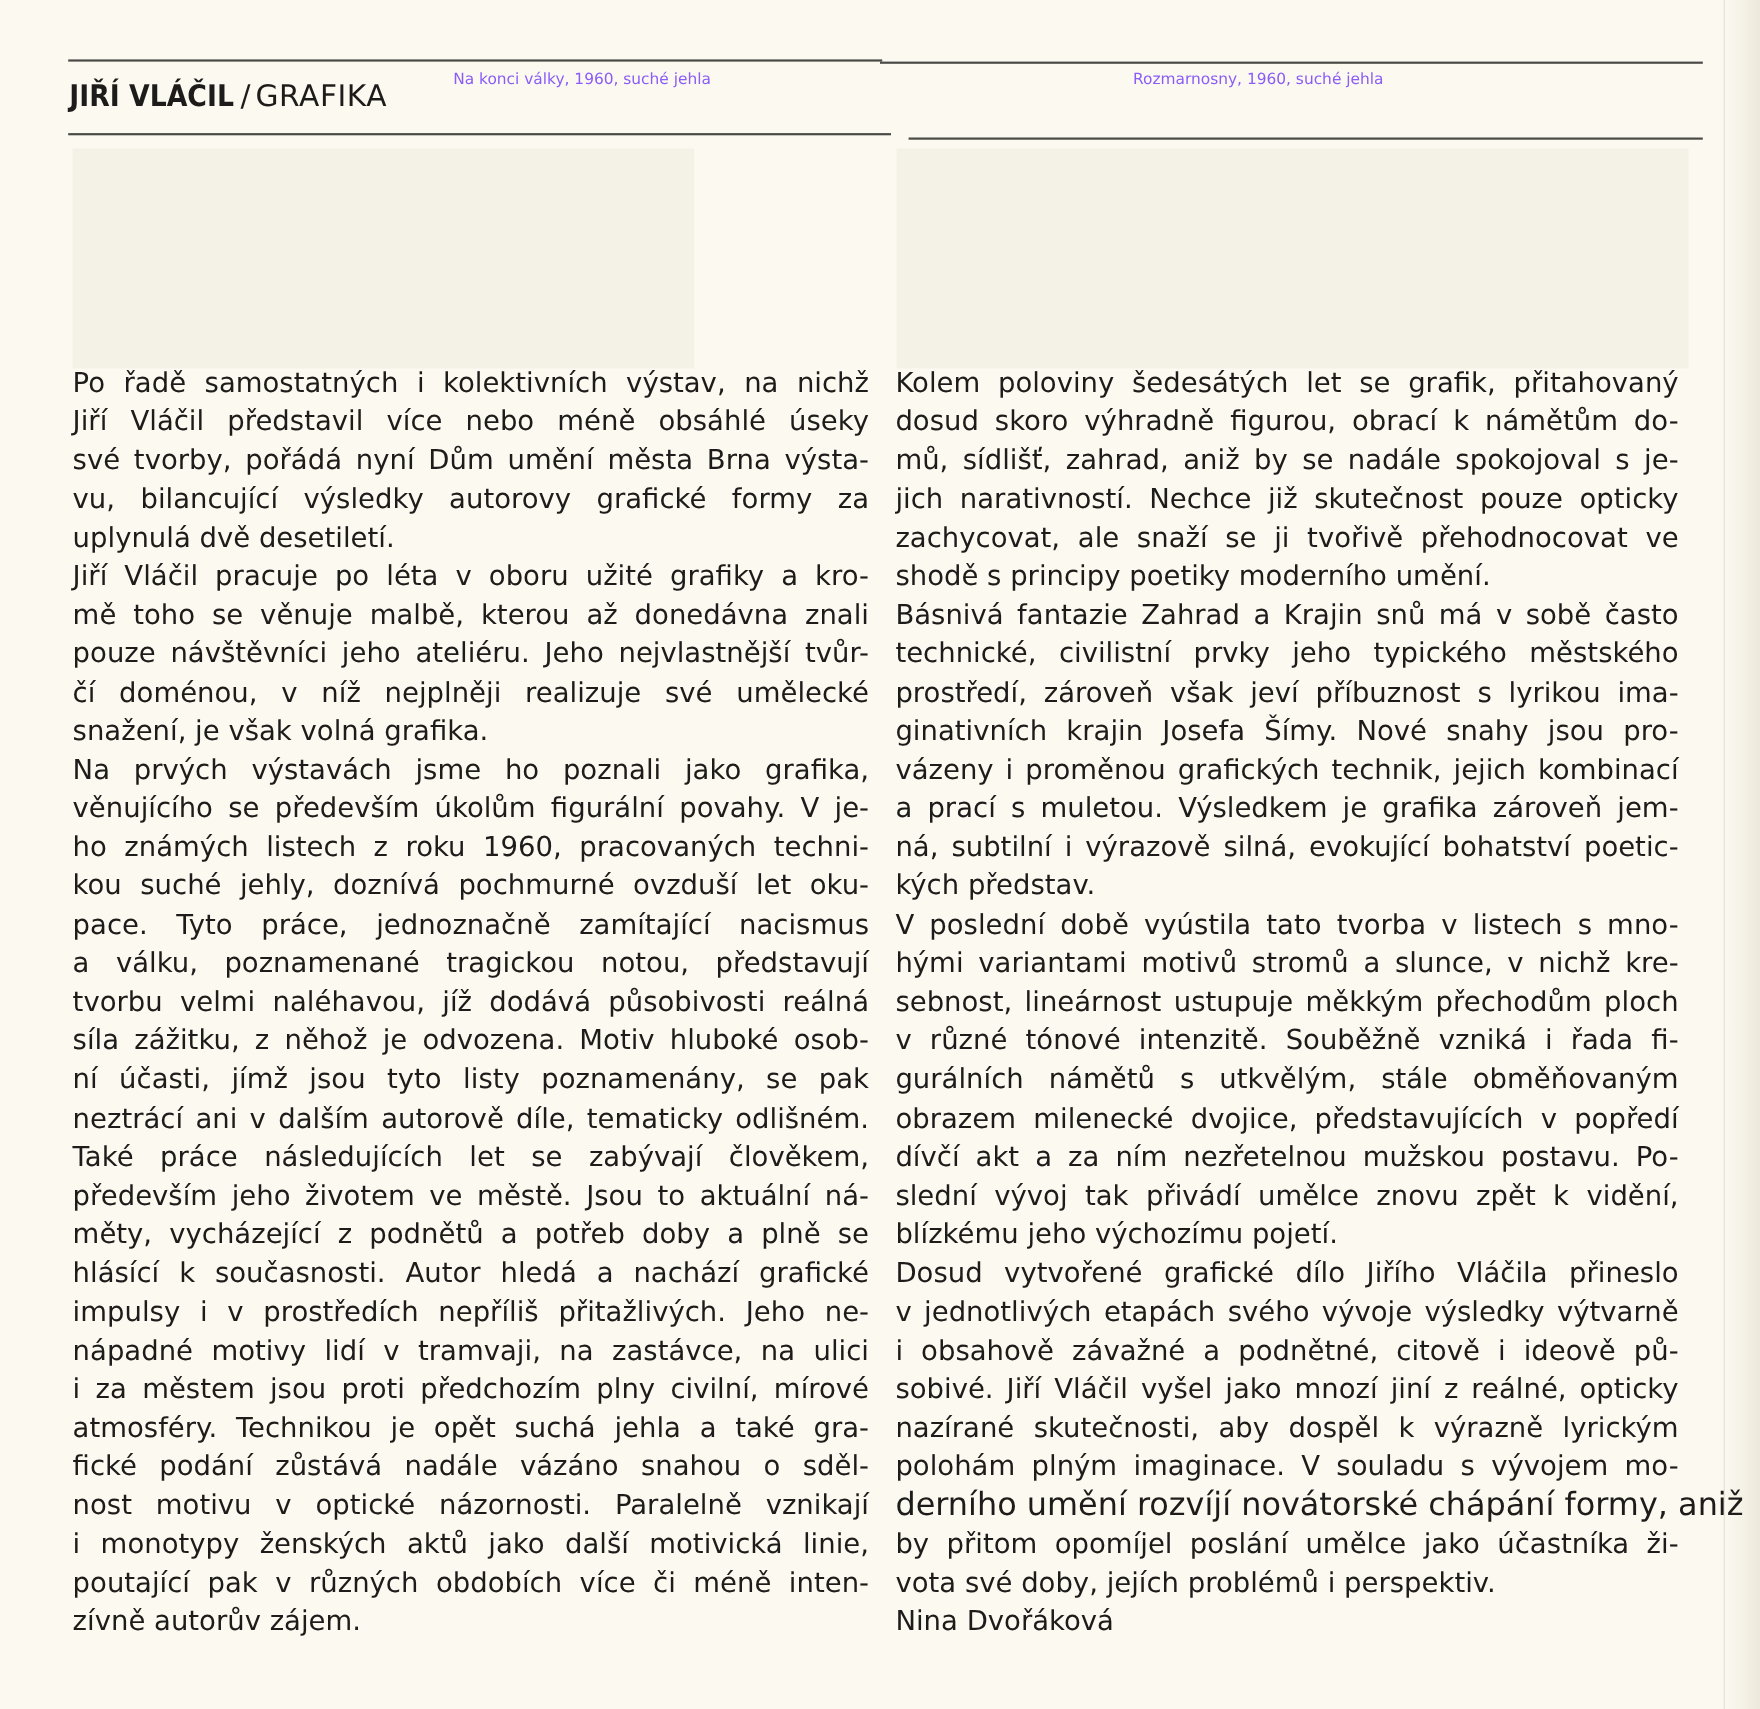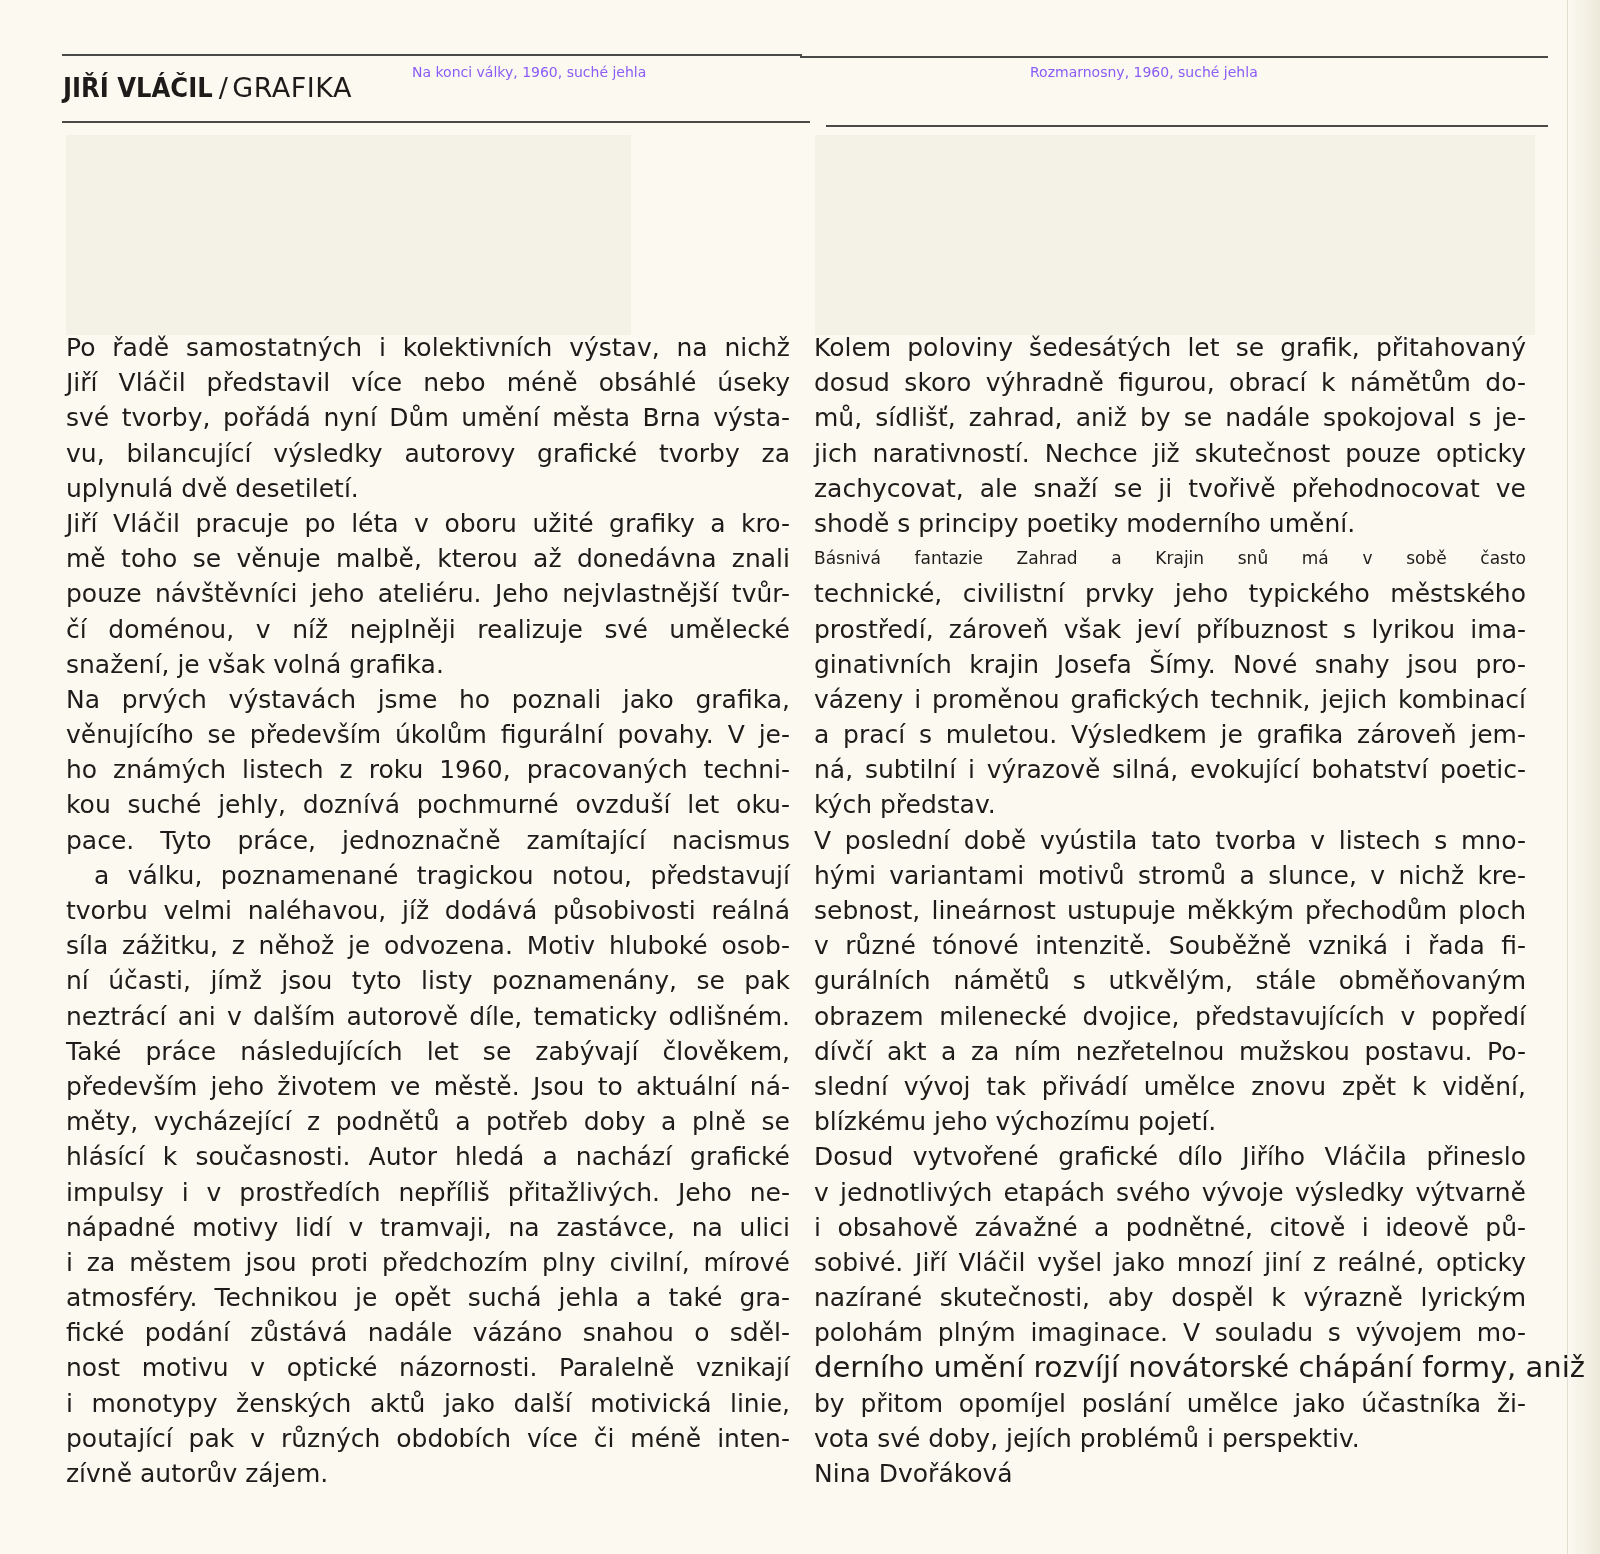--- a/index.html
+++ b/index.html
@@ -107,33 +107,33 @@
   <span class="artist">JIŘÍ VLÁČIL</span><span class="sep">/</span><span class="section">GRAFIKA</span>
 </div>
 
 <div class="rule bot-left"></div>
 <div class="rule bot-right"></div>
 
 <div class="column left" id="col-left">
     <span class="line" style="font-size: 25px;">Po řadě samostatných i kolektivních výstav, na nichž</span>
     <span class="line" style="font-size: 25px;">Jiří Vláčil představil více nebo méně obsáhlé úseky</span>
     <span class="line" style="font-size: 25px;">své tvorby, pořádá nyní Dům umění města Brna výsta-</span>
-    <span class="line" style="font-size: 25px;">vu, bilancující výsledky autorovy grafické tvorby za</span>
+    <span class="line" style="font-size: 25px;">vu, bilancující výsledky autorovy grafické formy za</span>
     <span class="line last" style="font-size: 25px;">uplynulá dvě desetiletí.</span>
     <span class="line" style="font-size: 25px;">Jiří Vláčil pracuje po léta v oboru užité grafiky a kro-</span>
     <span class="line" style="font-size: 25px;">mě toho se věnuje malbě, kterou až donedávna znali</span>
     <span class="line" style="font-size: 25px;">pouze návštěvníci jeho ateliéru. Jeho nejvlastnější tvůr-</span>
     <span class="line" style="font-size: 25px;">čí doménou, v níž nejplněji realizuje své umělecké</span>
     <span class="line last" style="font-size: 25px;">snažení, je však volná grafika.</span>
     <span class="line" style="font-size: 25px;">Na prvých výstavách jsme ho poznali jako grafika,</span>
     <span class="line" style="font-size: 25px;">věnujícího se především úkolům figurální povahy. V je-</span>
     <span class="line" style="font-size: 25px;">ho známých listech z roku 1960, pracovaných techni-</span>
     <span class="line" style="font-size: 25px;">kou suché jehly, doznívá pochmurné ovzduší let oku-</span>
     <span class="line" style="font-size: 25px;">pace. Tyto práce, jednoznačně zamítající nacismus</span>
-    <span class="line" style="font-size: 25px; margin-left: 28px;">a válku, poznamenané tragickou notou, představují</span>
+    <span class="line" style="font-size: 25px;">a válku, poznamenané tragickou notou, představují</span>
     <span class="line" style="font-size: 25px;">tvorbu velmi naléhavou, jíž dodává působivosti reálná</span>
     <span class="line" style="font-size: 25px;">síla zážitku, z něhož je odvozena. Motiv hluboké osob-</span>
     <span class="line" style="font-size: 25px;">ní účasti, jímž jsou tyto listy poznamenány, se pak</span>
     <span class="line" style="font-size: 25px;">neztrácí ani v dalším autorově díle, tematicky odlišném.</span>
     <span class="line" style="font-size: 25px;">Také práce následujících let se zabývají člověkem,</span>
     <span class="line" style="font-size: 25px;">především jeho životem ve městě. Jsou to aktuální ná-</span>
     <span class="line" style="font-size: 25px;">měty, vycházející z podnětů a potřeb doby a plně se</span>
     <span class="line" style="font-size: 25px;">hlásící k současnosti. Autor hledá a nachází grafické</span>
     <span class="line" style="font-size: 25px;">impulsy i v prostředích nepříliš přitažlivých. Jeho ne-</span>
     <span class="line" style="font-size: 25px;">nápadné motivy lidí v tramvaji, na zastávce, na ulici</span>
@@ -145,21 +145,21 @@
     <span class="line" style="font-size: 25px;">poutající pak v různých obdobích více či méně inten-</span>
     <span class="line last" style="font-size: 25px;">zívně autorův zájem.</span>
   </div>
 <div class="column right" id="col-right">
     <span class="line" style="font-size: 25px;">Kolem poloviny šedesátých let se grafik, přitahovaný</span>
     <span class="line" style="font-size: 25px;">dosud skoro výhradně figurou, obrací k námětům do-</span>
     <span class="line" style="font-size: 25px;">mů, sídlišť, zahrad, aniž by se nadále spokojoval s je-</span>
     <span class="line" style="font-size: 25px;">jich narativností. Nechce již skutečnost pouze opticky</span>
     <span class="line" style="font-size: 25px;">zachycovat, ale snaží se ji tvořivě přehodnocovat ve</span>
     <span class="line last" style="font-size: 25px;">shodě s principy poetiky moderního umění.</span>
-    <span class="line" style="font-size: 17px;">Básnivá fantazie Zahrad a Krajin snů má v sobě často</span>
+    <span class="line" style="font-size: 25px;">Básnivá fantazie Zahrad a Krajin snů má v sobě často</span>
     <span class="line" style="font-size: 25px;">technické, civilistní prvky jeho typického městského</span>
     <span class="line" style="font-size: 25px;">prostředí, zároveň však jeví příbuznost s lyrikou ima-</span>
     <span class="line" style="font-size: 25px;">ginativních krajin Josefa Šímy. Nové snahy jsou pro-</span>
     <span class="line" style="font-size: 25px;">vázeny i proměnou grafických technik, jejich kombinací</span>
     <span class="line" style="font-size: 25px;">a prací s muletou. Výsledkem je grafika zároveň jem-</span>
     <span class="line" style="font-size: 25px;">ná, subtilní i výrazově silná, evokující bohatství poetic-</span>
     <span class="line last" style="font-size: 25px;">kých představ.</span>
     <span class="line" style="font-size: 25px;">V poslední době vyústila tato tvorba v listech s mno-</span>
     <span class="line" style="font-size: 25px;">hými variantami motivů stromů a slunce, v nichž kre-</span>
     <span class="line" style="font-size: 25px;">sebnost, lineárnost ustupuje měkkým přechodům ploch</span>

